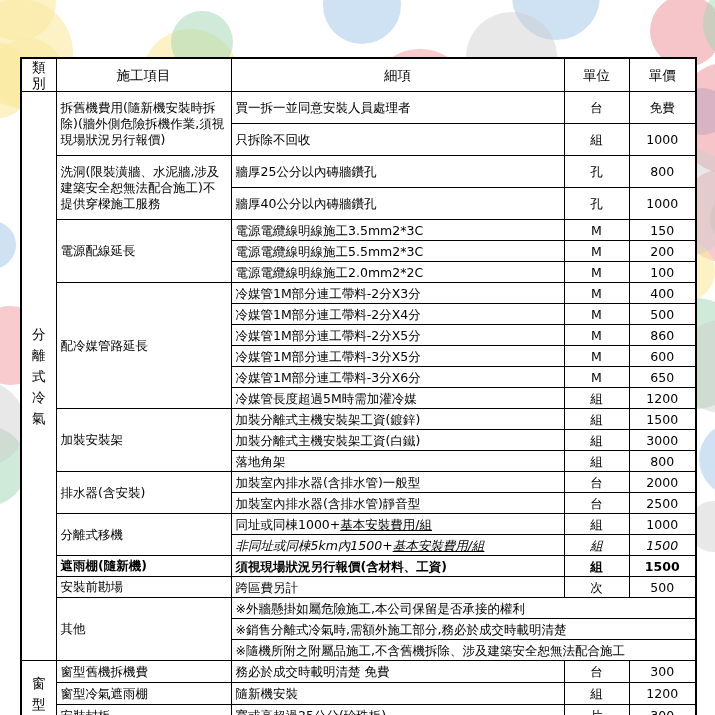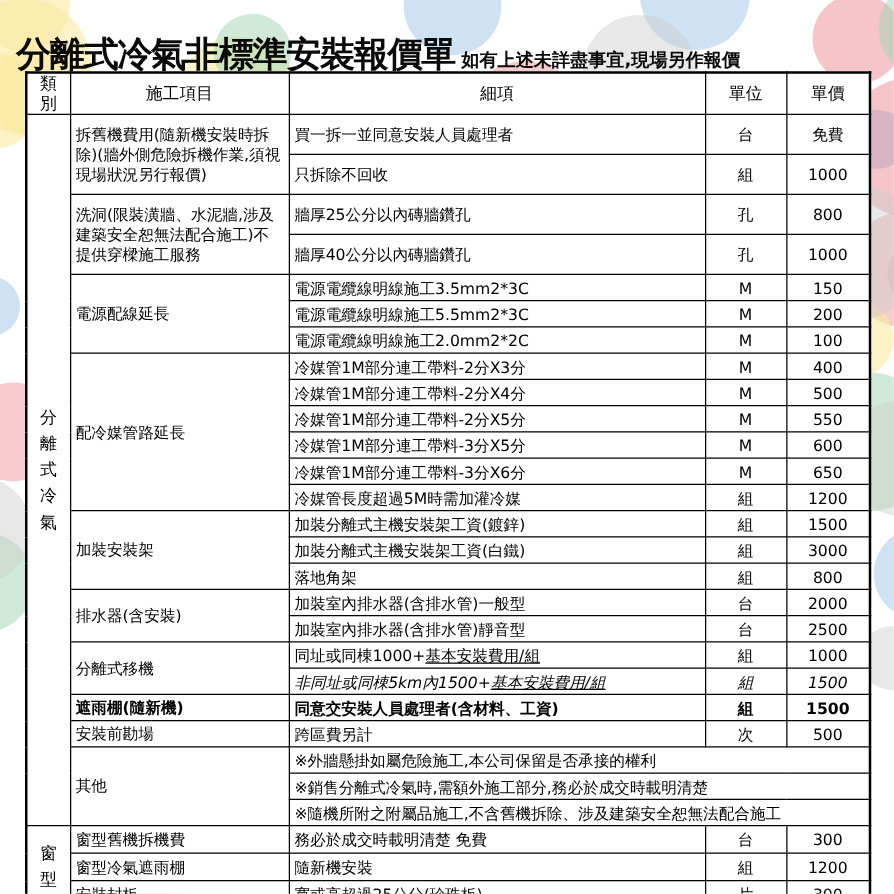--- a/index.html
+++ b/index.html
@@ -158,23 +158,20 @@
     <div class="bubble" style="width: 57px; height: 57px; left: 629px; top: 567px; background: rgba(250, 233, 160, 0.6);"></div>
     <div class="bubble" style="width: 68px; height: 68px; left: 72px; top: 176px; background: rgba(160, 214, 178, 0.5);"></div>
     <div class="bubble" style="width: 62px; height: 62px; left: 653px; top: 240px; background: rgba(250, 233, 160, 0.6);"></div>
     <div class="bubble" style="width: 73px; height: 73px; left: 289px; top: 74px; background: rgba(233, 110, 122, 0.4);"></div>
     <div class="bubble" style="width: 42px; height: 42px; left: 221px; top: 278px; background: rgba(233, 110, 122, 0.4);"></div>
     <div class="bubble" style="width: 78px; height: 78px; left: 323px; top: -34px; background: rgba(158, 198, 234, 0.5);"></div>
     <div class="bubble" style="width: 108px; height: 108px; left: 631px; top: 148px; background: rgba(205, 205, 205, 0.45);"></div>
   </div>
 
 <div class="content">
-  <div class="title-row">
-    <span class="title">分離式冷氣非標準安裝報價單</span><span class="subtitle">如有上述未詳盡事宜,現場另作報價</span>
-  </div>
 
   <table class="quote">
     <colgroup>
       <col style="width:35px">
       <col style="width:175px">
       <col style="width:333px">
       <col style="width:65px">
       <col style="width:67px">
     </colgroup>
     <thead>
@@ -235,21 +232,21 @@
           <td class="price-cell">400</td>
         </tr>
         <tr style="height: 21px;">
           <td class="detail-cell">冷媒管1M部分連工帶料-2分X4分</td>
           <td class="unit-cell">M</td>
           <td class="price-cell">500</td>
         </tr>
         <tr style="height: 21px;">
           <td class="detail-cell">冷媒管1M部分連工帶料-2分X5分</td>
           <td class="unit-cell">M</td>
-          <td class="price-cell">550</td>
+          <td class="price-cell">860</td>
         </tr>
         <tr style="height: 21px;">
           <td class="detail-cell">冷媒管1M部分連工帶料-3分X5分</td>
           <td class="unit-cell">M</td>
           <td class="price-cell">600</td>
         </tr>
         <tr style="height: 21px;">
           <td class="detail-cell">冷媒管1M部分連工帶料-3分X6分</td>
           <td class="unit-cell">M</td>
           <td class="price-cell">650</td>
@@ -292,21 +289,21 @@
           <td class="unit-cell">組</td>
           <td class="price-cell">1000</td>
         </tr>
         <tr style="height: 21px; font-style: italic;">
           <td class="detail-cell">非同址或同棟5km內1500+<u>基本安裝費用/組</u></td>
           <td class="unit-cell">組</td>
           <td class="price-cell">1500</td>
         </tr>
         <tr style="height: 21px; font-weight: bold;">
           <td rowspan="1" class="item-cell">遮雨棚(隨新機)</td>
-          <td class="detail-cell">同意交安裝人員處理者(含材料、工資)</td>
+          <td class="detail-cell">須視現場狀況另行報價(含材料、工資)</td>
           <td class="unit-cell">組</td>
           <td class="price-cell">1500</td>
         </tr>
         <tr style="height: 21px;">
           <td rowspan="1" class="item-cell">安裝前勘場</td>
           <td class="detail-cell">跨區費另計</td>
           <td class="unit-cell">次</td>
           <td class="price-cell">500</td>
         </tr>
         <tr style="height: 21px;">

